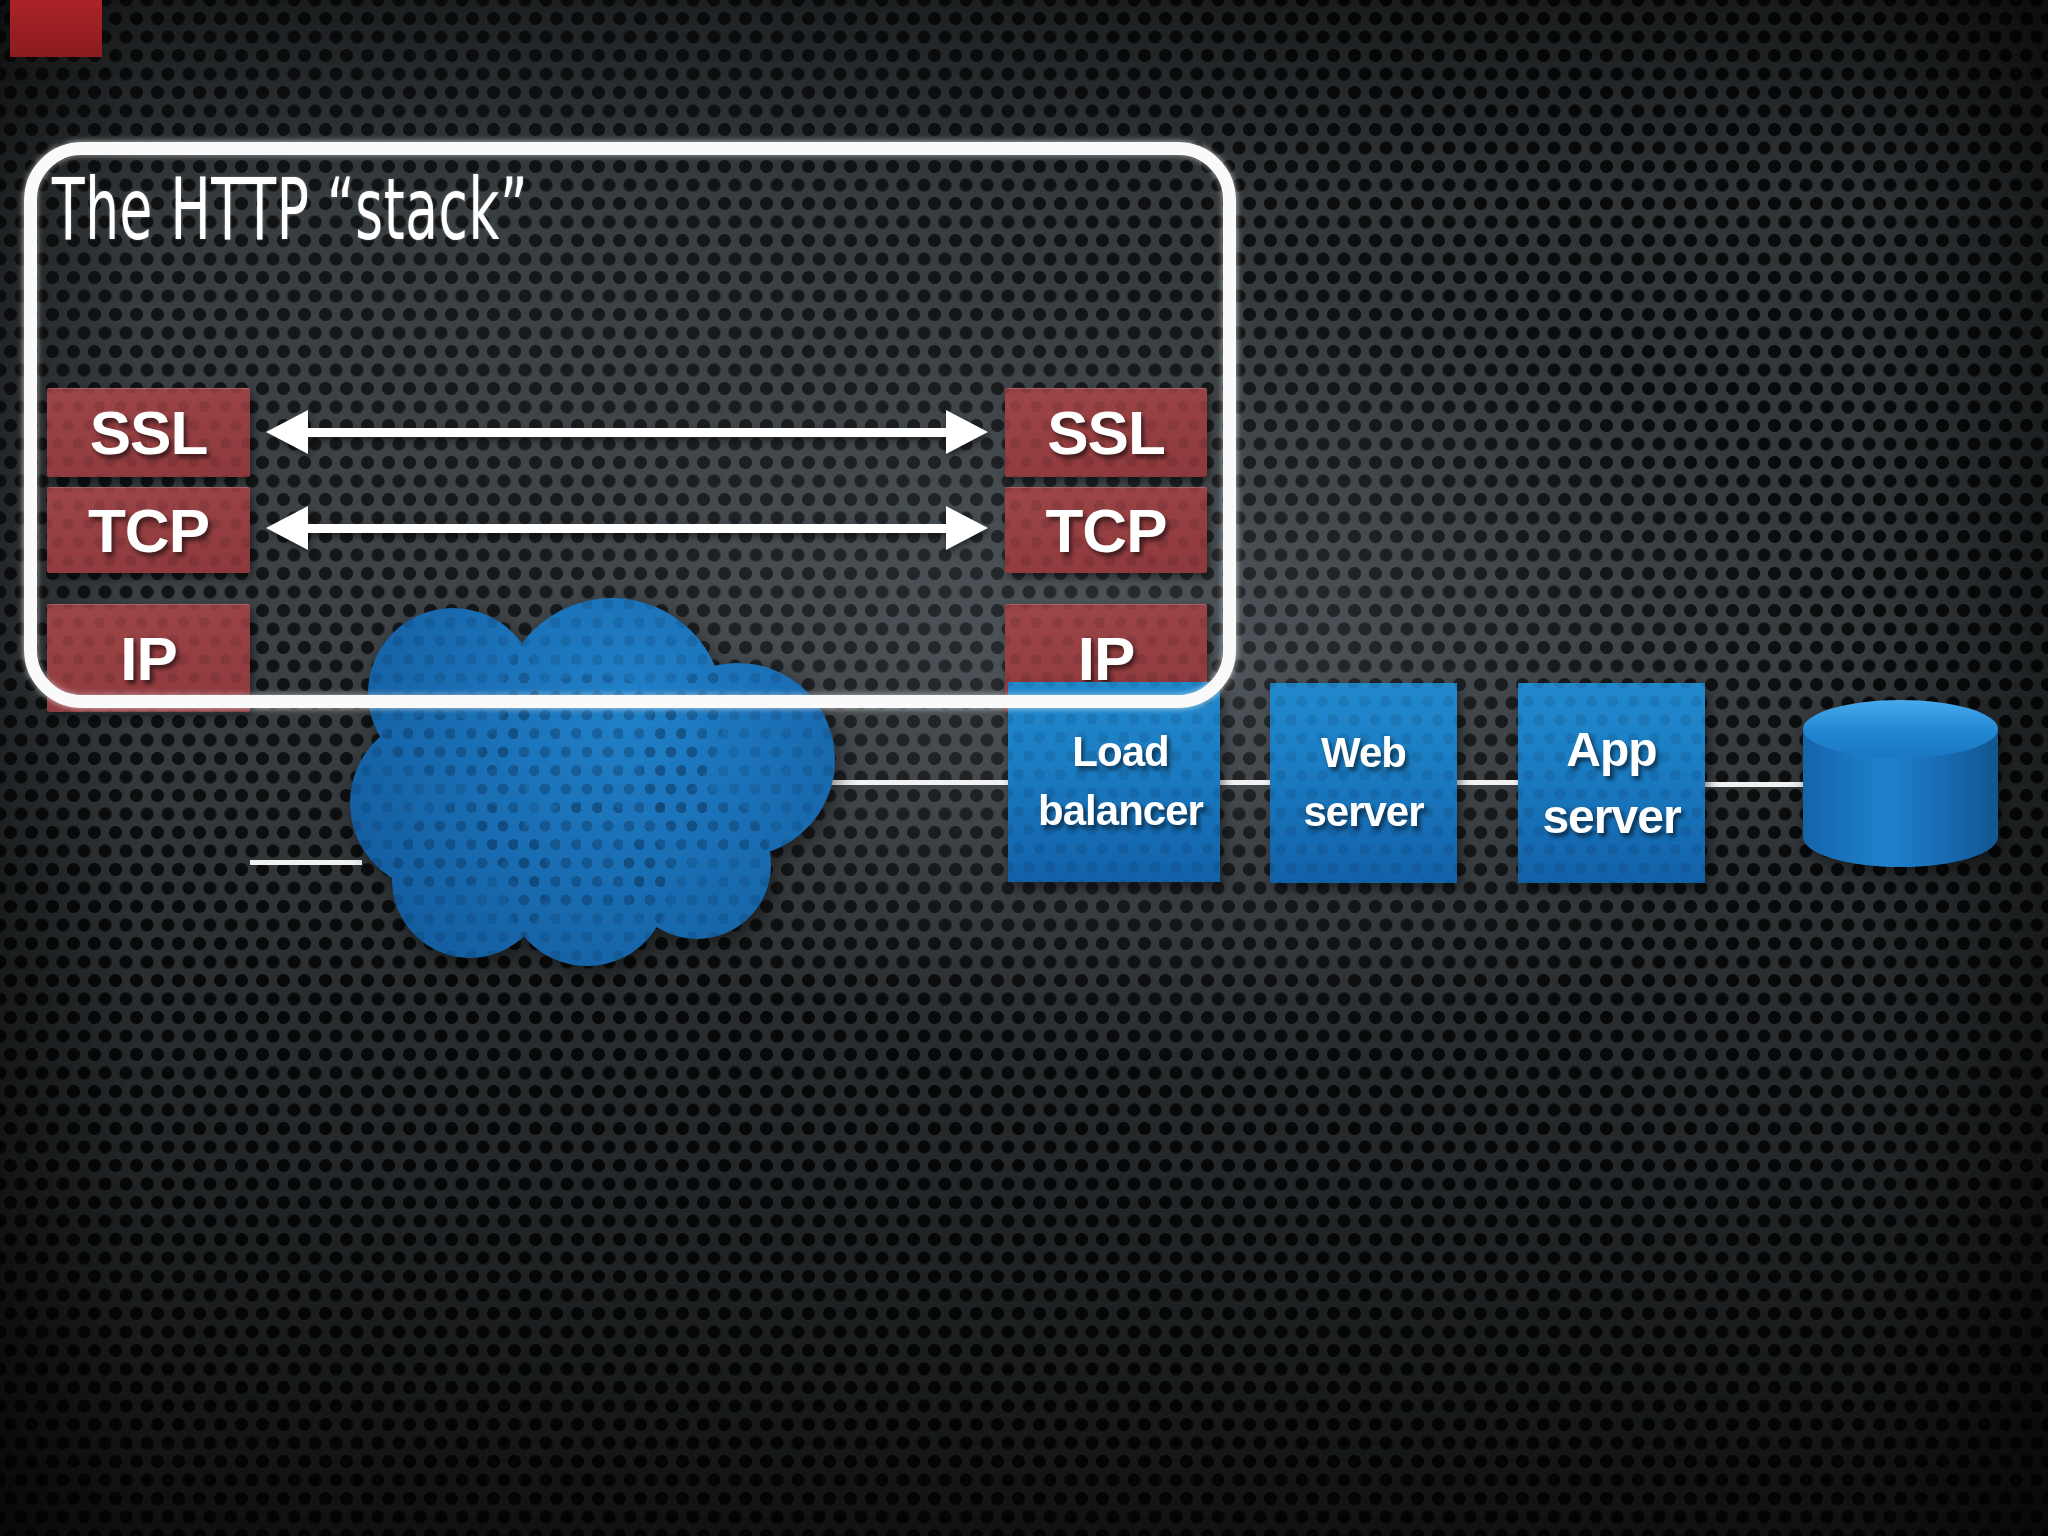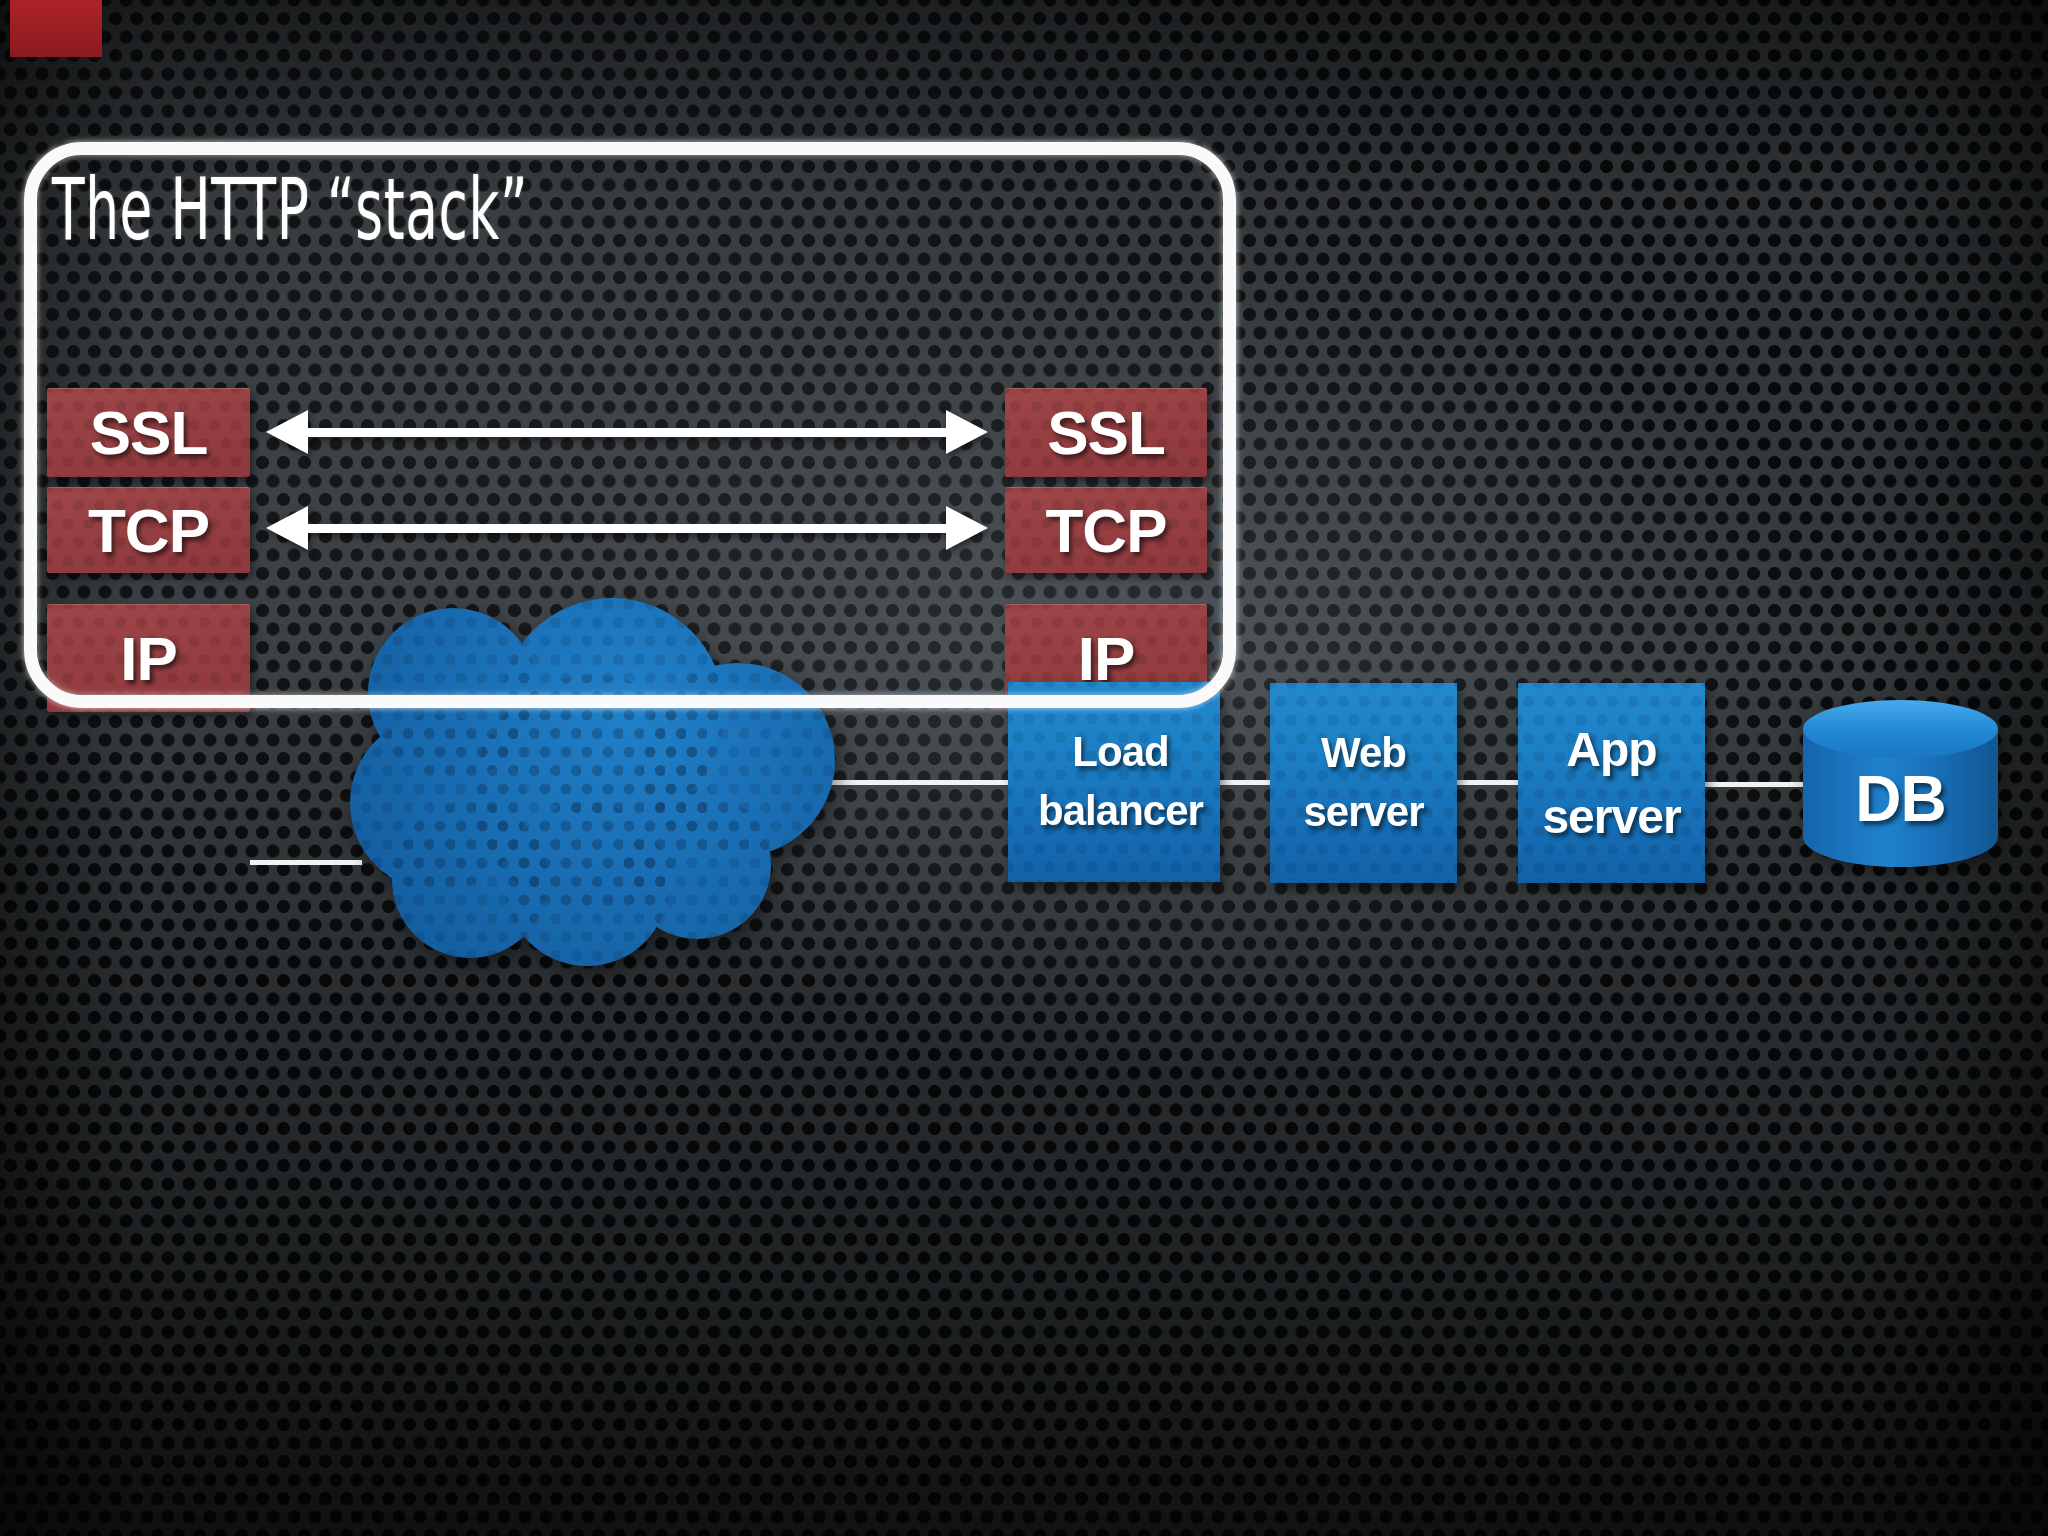--- a/index.html
+++ b/index.html
@@ -193,15 +193,14 @@
   </div>
 
   <div class="node-box node-app">
     <span>App</span>
     <span>server</span>
   </div>
 
   <div class="db">
     <div class="db-body"></div>
     <div class="db-top"></div>
-    <div class="db-label">DB</div>
   </div>
 </div>
 
 </body></html>

